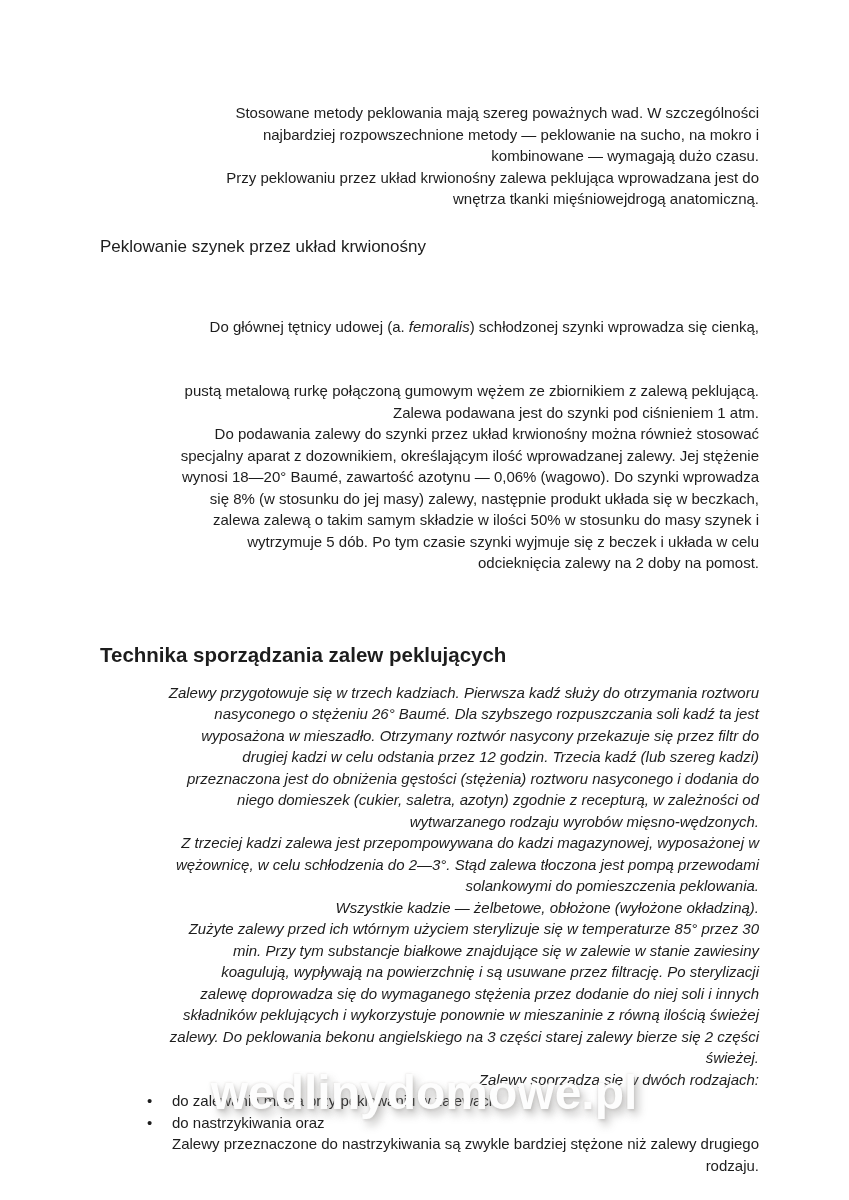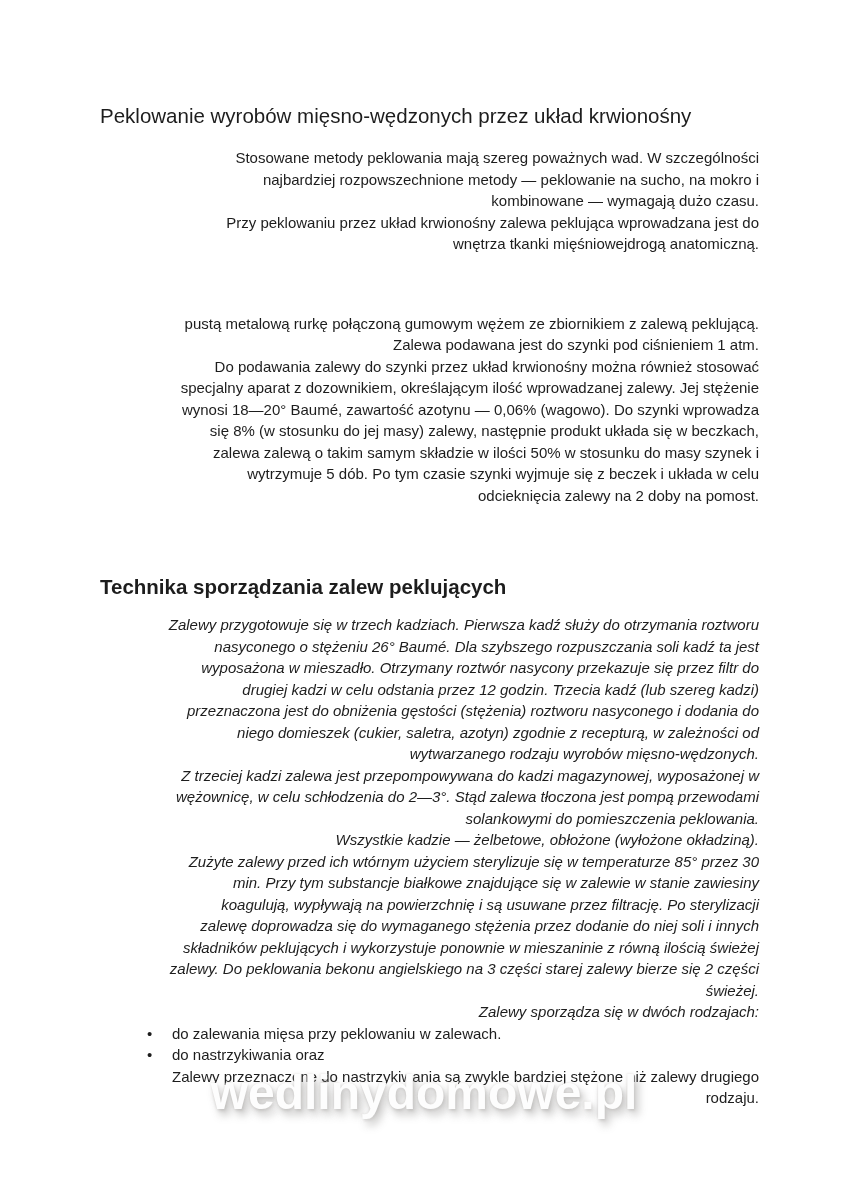--- a/index.html
+++ b/index.html
@@ -81,30 +81,31 @@
                  1px 2px 3px rgba(150, 148, 145, 0.28),
                  -1px -1px 2px rgba(210, 208, 205, 0.25);
     pointer-events: none;
   }
 </style>
 </head>
 <body>
 
 <div class="page">
 
-  <h1 class="doc-title">Peklowanie wyrobów mięsno-wędzonych przez układ krwionośny</h1>
 
   <div class="block">Stosowane metody peklowania mają szereg poważnych wad. W szczególności
 najbardziej rozpowszechnione metody — peklowanie na sucho, na mokro i
 kombinowane — wymagają dużo czasu.
 Przy peklowaniu przez układ krwionośny zalewa peklująca wprowadzana jest do
 wnętrza tkanki mięśniowejdrogą anatomiczną.</div>
 
+  <h2 class="h2">Peklowanie szynek przez układ krwionośny</h2>
 
   <div class="block after-h2">
+    <div class="line"><span>Do głównej tętnicy udowej (a. </span><span class="italic">femoralis</span><span>) schłodzonej szynki wprowadza się cienką,</span></div>
     <div class="block">pustą metalową rurkę połączoną gumowym wężem ze zbiornikiem z zalewą peklującą.
 Zalewa podawana jest do szynki pod ciśnieniem 1 atm.
 Do podawania zalewy do szynki przez układ krwionośny można również stosować
 specjalny aparat z dozownikiem, określającym ilość wprowadzanej zalewy. Jej stężenie
 wynosi 18—20° Baumé, zawartość azotynu — 0,06% (wagowo). Do szynki wprowadza
 się 8% (w stosunku do jej masy) zalewy, następnie produkt układa się w beczkach,
 zalewa zalewą o takim samym składzie w ilości 50% w stosunku do masy szynek i
 wytrzymuje 5 dób. Po tym czasie szynki wyjmuje się z beczek i układa w celu
 odcieknięcia zalewy na 2 doby na pomost.</div>
   </div>

